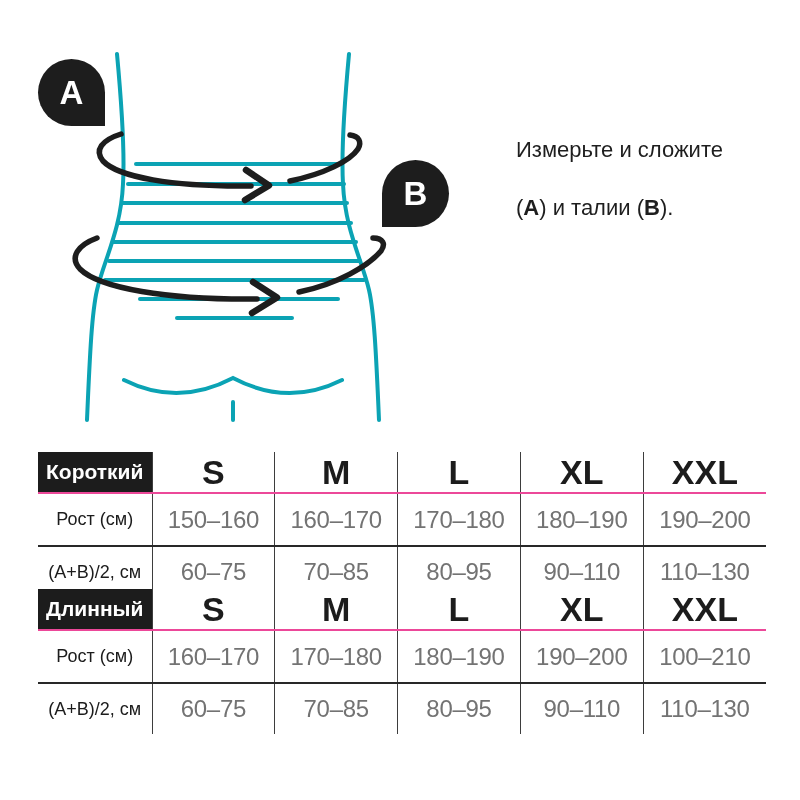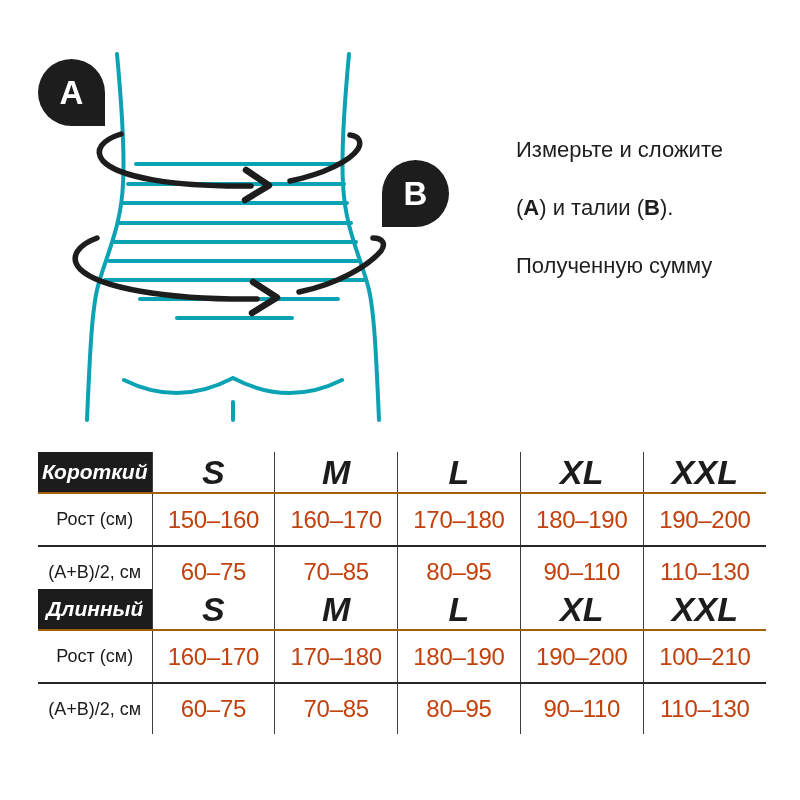--- a/index.html
+++ b/index.html
@@ -23,27 +23,27 @@
   
   .instructions { position:absolute; left:488px; top:135px; width:250px; font-size:22px; line-height:29px;margin-left:28px; }
   .instructions p { margin:0 0 29px 0; }
   .instructions b { font-weight:700; }
   
   .size-table { position:absolute; left:38px; width:728px; border-collapse:collapse; table-layout:fixed; }
   .size-table.t1 { top:452px; }
   .size-table.t2 { top:589px; }
   .size-table th, .size-table td { text-align:center; vertical-align:middle; padding:0; }
   .size-table col.c-label { width:114px; }
-  .size-table thead th { height:40px; font-size:34px; font-weight:700; color:#1c1c1c; border-bottom:2px solid #a16207;font-style:italic; }
+  .size-table thead th { height:40px; font-size:34px; font-weight:700; color:#1c1c1c; border-bottom:2px solid #ec4899; }
   .size-table thead th.corner { background:#1c1c1c; color:#fff; font-size:21px; font-weight:700; }
   .size-table th + th, .size-table td + td { border-left:1px solid #3d3d3d; }
   .size-table tr.r1 td { height:51px; border-bottom:2px solid #282828; }
   .size-table tr.r2 td { height:50px; }
   .size-table td.row-label { font-size:18px; font-weight:400; color:#1c1c1c; }
-  .size-table td.val { font-size:24px; color:#c2410c; letter-spacing:-0.3px; }
+  .size-table td.val { font-size:24px; color:#737373; letter-spacing:-0.3px; }
 </style>
 </head>
 <body>
 
 <div class="page">
 
   <svg class="fig" width="460" height="445" viewBox="0 0 460 445">
 
     <path class="tl" d="M 117 54 C 122 108, 125 150, 123 184 C 121 230, 104 260, 97 290 C 92 312, 90 350, 87 420"></path>
     <path class="tl" d="M 349 54 C 344 108, 341 150, 343 184 C 345 230, 362 260, 369 290 C 374 312, 376 350, 379 420"></path>
@@ -79,21 +79,21 @@
   <div class="bubble bubble-a">A</div>
   <div class="bubble bubble-b">B</div>
 
   <div class="instructions">
     <p>
       <span>Измерьте и сложите</span><br>
       <br>
       <span>(</span><b>А</b><span>) и талии (</span><b>В</b><span>).</span>
     </p>
     <p>
-      <span>Полученную сумму</span><br>
+      <br>
     </p>
   </div>
 
   <table class="size-table t1">
     <colgroup>
         <col class="c-label">
         <col>
         <col>
         <col>
         <col>

